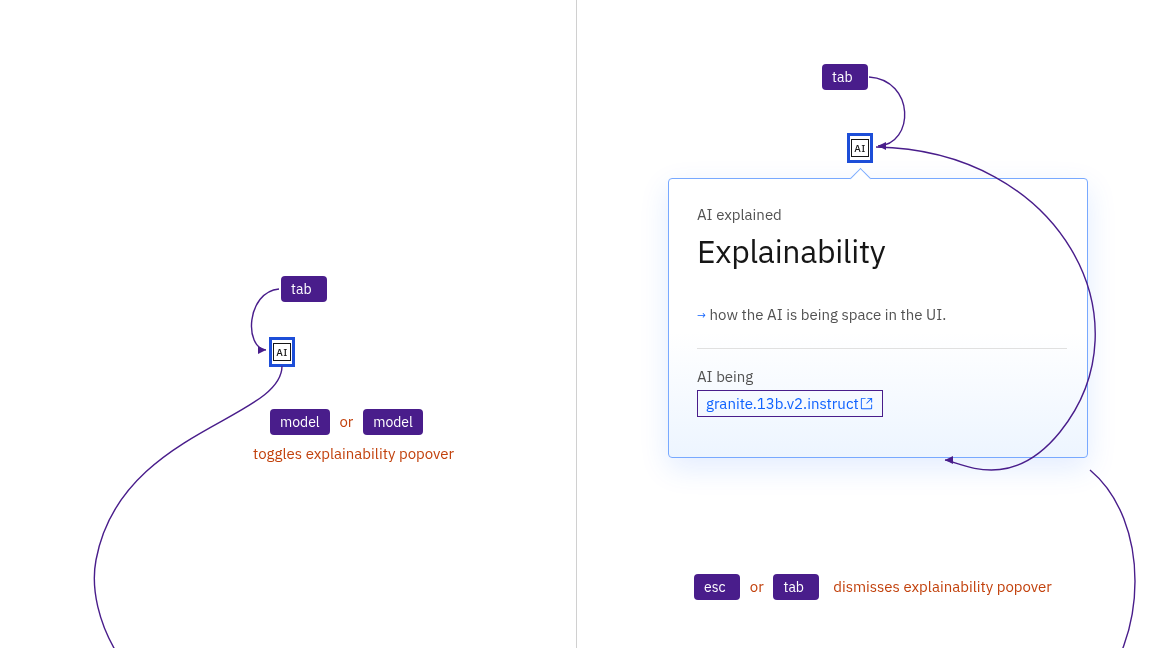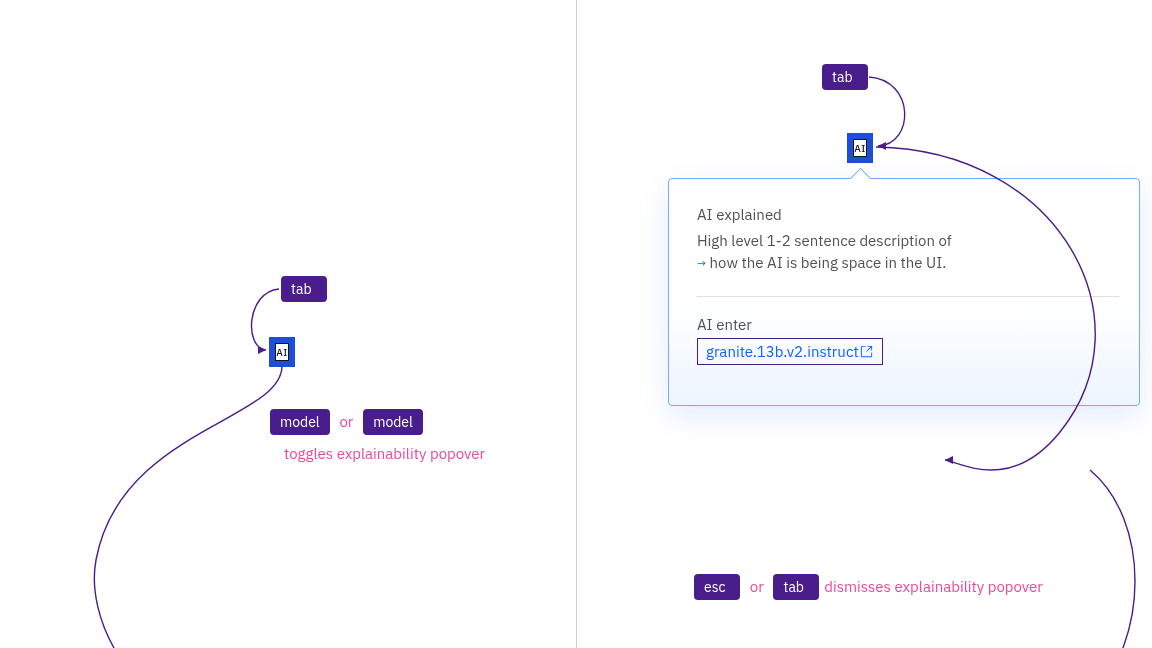--- a/index.html
+++ b/index.html
@@ -12,42 +12,42 @@
     display: inline-block;
     background: #491d8b;
     color: #fff;
     font-size: 14px;
     line-height: 1;
     padding: 6px 10px;
     border-radius: 4px;
     font-weight: 400;
     min-width: 46px;
   }
-  .plain { font-size: 15px; color: #ec4899; }
+  .plain { font-size: 15px; color: #c2410c; }
 
   
   .ai-label {
     position: absolute;
     width: 26px; height: 30px;
-    border: 6px solid #1d4ed8;
+    border: 3px solid #1d4ed8;
     display: flex; align-items: center; justify-content: center;
     background: #fff;
   }
   .ai-label-inner {
     width: 18px; height: 18px;
     border: 1px solid #161616;
     display: flex; align-items: center; justify-content: center;
     font-size: 10px; font-weight: 500; letter-spacing: 0.5px;
     color: #161616;
   }
 
   
   .popover {
     position: absolute;
-    width: 472px;
+    width: 420px;
     border: 1px solid #78a9ff;
     border-radius: 4px;
     background: linear-gradient(180deg, #ffffff 0%, #ffffff 55%, #edf5ff 100%);
     box-shadow: 0 10px 30px rgba(15, 98, 254, 0.12);
     padding: 26px 20px 40px 28px;
   }
   .popover::before {
     content: "";
     position: absolute;
     top: -8px; left: 184px;
@@ -92,51 +92,52 @@
   <div class="ai-label abs" style="left:269px; top:337px;">
     <div class="ai-label-inner">AI</div>
   </div>
 
   <div class="abs" style="left:270px; top:409px;">
     <span class="key">model</span>
     <span class="plain" style="margin:0 6px;">or</span>
     <span class="key">model</span>
   </div>
 
-  <div class="abs plain" style="left:284px; top:444px; font-size:15px;">toggles explainability popover</div>
+  <div class="abs plain" style="left:253px; top:444px; font-size:15px;">toggles explainability popover</div>
 
   <span class="key abs" style="left:822px; top:64px;">tab</span>
 
   <div class="ai-label abs" style="left:847px; top:133px;">
     <div class="ai-label-inner">AI</div>
   </div>
 
   <div class="popover abs" style="left:668px; top:178px;">
     <div class="pop-kicker">AI explained</div>
+    <div class="pop-title">Explainability</div>
     <div class="pop-desc">
-      <span>High level 1-2 sentence description of</span><br>
+      <br>
       <span class="arrow-glyph">→</span>
       <span>how the AI is being space in the UI.</span>
     </div>
     <hr class="pop-hr">
-    <div class="pop-sub">AI enter</div>
+    <div class="pop-sub">AI being</div>
     <span class="model-link-wrap">
       <span>granite.13b.v2.instruct</span>
       <svg class="ext-icon" viewBox="0 0 16 16">
         <path d="M13 14H3a1 1 0 0 1-1-1V3a1 1 0 0 1 1-1h4v1H3v10h10V9h1v4a1 1 0 0 1-1 1Z" fill="currentColor"></path>
         <path d="M9 2h5v5h-1V3.7L8.35 8.35l-.7-.7L12.3 3H9V2Z" fill="currentColor"></path>
       </svg>
     </span>
   </div>
 
   <div class="abs" style="left:694px; top:574px;">
     <span class="key">esc</span>
     <span class="plain" style="margin:0 6px;">or</span>
     <span class="key">tab</span>
-    <span class="plain" style="margin-left:1px;">dismisses explainability popover</span>
+    <span class="plain" style="margin-left:10px;">dismisses explainability popover</span>
   </div>
 
   <svg class="connector" viewBox="0 0 1152 648">
 
     <path d="M279 289 C 246 292, 244 348, 266 350"></path>
     <polygon class="arrowhead" points="266,350 258,346 258,354"></polygon>
 
     <path d="M282 366 C 282 420, 120 430, 96 560 C 85 618, 130 700, 200 720"></path>
 
     <path d="M869 77 C 915 80, 915 144, 878 146"></path>

